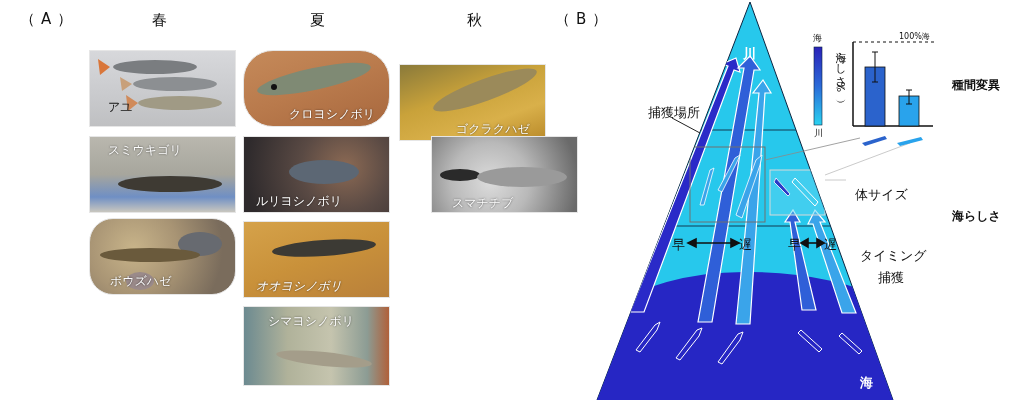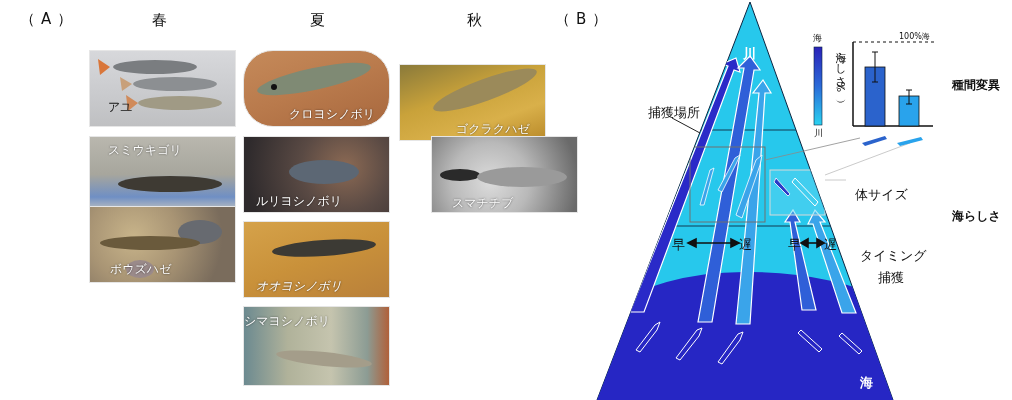--- a/index.html
+++ b/index.html
@@ -34,21 +34,21 @@
     <polygon points="48,52 36,44 38,60" fill="#d08a5a"></polygon>
   </svg>
   <span class="cap dark" style="left:18px;top:48px;">アユ</span>
 </div>
 <div class="photo" style="left:89px;top:136px;background:linear-gradient(180deg,#b9b7ae 0%,#a7a69d 50%,#6f8fc4 80%,#c9c7bf 100%);">
   <svg width="145" height="75">
     <ellipse cx="80" cy="47" rx="52" ry="8" fill="#3e3a33"></ellipse>
   </svg>
   <span class="cap" style="left:18px;top:5px;">スミウキゴリ</span>
 </div>
-<div class="photo" style="left:89px;top:206px;background:radial-gradient(circle at 30% 40%,#c8b48a 0%,#a89474 40%,#7a6c5c 80%);">
+<div class="photo" style="left:89px;top:218px;background:radial-gradient(circle at 30% 40%,#c8b48a 0%,#a89474 40%,#7a6c5c 80%);border-radius:24px;">
   <svg width="145" height="75">
     <ellipse cx="50" cy="62" rx="14" ry="9" fill="#9a8a8a"></ellipse>
     <ellipse cx="110" cy="25" rx="22" ry="12" fill="#676a70"></ellipse>
     <ellipse cx="60" cy="36" rx="50" ry="7" fill="#6a5a3c"></ellipse>
   </svg>
   <span class="cap" style="left:20px;top:54px;">ボウズハゼ</span>
 </div>
 
 <div class="photo" style="left:243px;top:50px;background:linear-gradient(160deg,#c58a5a 0%,#b97a4c 50%,#a8683e 100%);border-radius:30px;">
   <svg width="145" height="75">
@@ -66,21 +66,21 @@
 <div class="photo" style="left:243px;top:221px;background:linear-gradient(160deg,#d5a24a 0%,#c9913a 50%,#b9803a 100%);">
   <svg width="145" height="75">
     <ellipse cx="80" cy="26" rx="52" ry="8" fill="#3c3a34" transform="rotate(-4 80 26)"></ellipse>
   </svg>
   <span class="cap" style="left:12px;top:56px;font-style:italic;">オオヨシノボリ</span>
 </div>
 <div class="photo" style="left:243px;top:306px;height:78px;background:linear-gradient(90deg,#6c8a90 0%,#b0b29a 30%,#c5c4ae 60%,#8c9c94 85%,#b0603a 100%);">
   <svg width="145" height="78">
     <ellipse cx="80" cy="52" rx="48" ry="7" fill="#a49d8a" transform="rotate(6 80 52)"></ellipse>
   </svg>
-  <span class="cap" style="left:0;top:6px;">シマヨシノボリ</span>
+  <span class="cap" style="left:24px;top:6px;">シマヨシノボリ</span>
 </div>
 
 <div class="photo" style="left:399px;top:64px;background:linear-gradient(160deg,#8a7a3a 0%,#c9a23a 40%,#d9b04a 70%,#b98a2a 100%);">
   <svg width="145" height="75">
     <ellipse cx="85" cy="25" rx="55" ry="11" fill="#9b8a5a" transform="rotate(-20 85 25)"></ellipse>
   </svg>
   <span class="cap" style="left:56px;top:56px;">ゴクラクハゼ</span>
 </div>
 <div class="photo" style="left:399px;top:136px;background:radial-gradient(circle at 40% 60%,#dcdcdc 0%,#b9b9b9 40%,#6a6a6a 90%);margin-left:32px;">
   <svg width="145" height="75">

